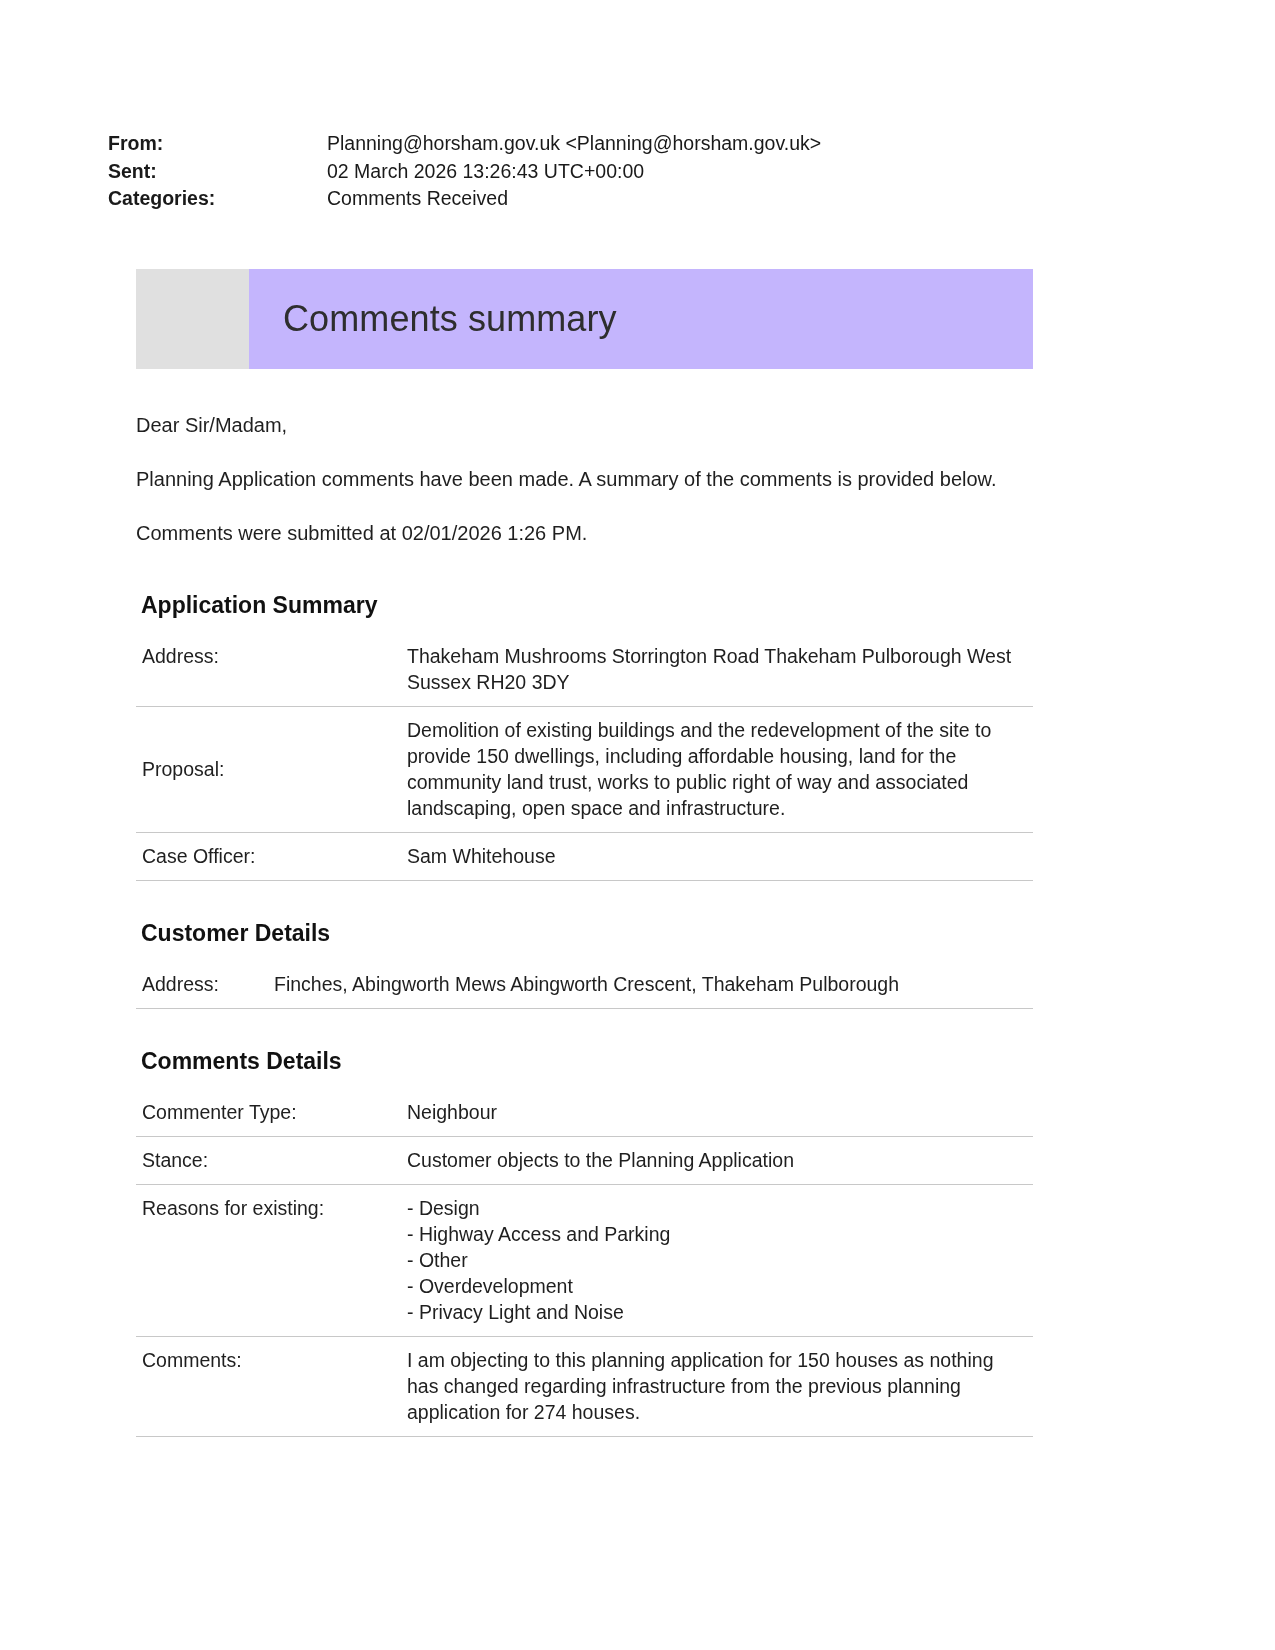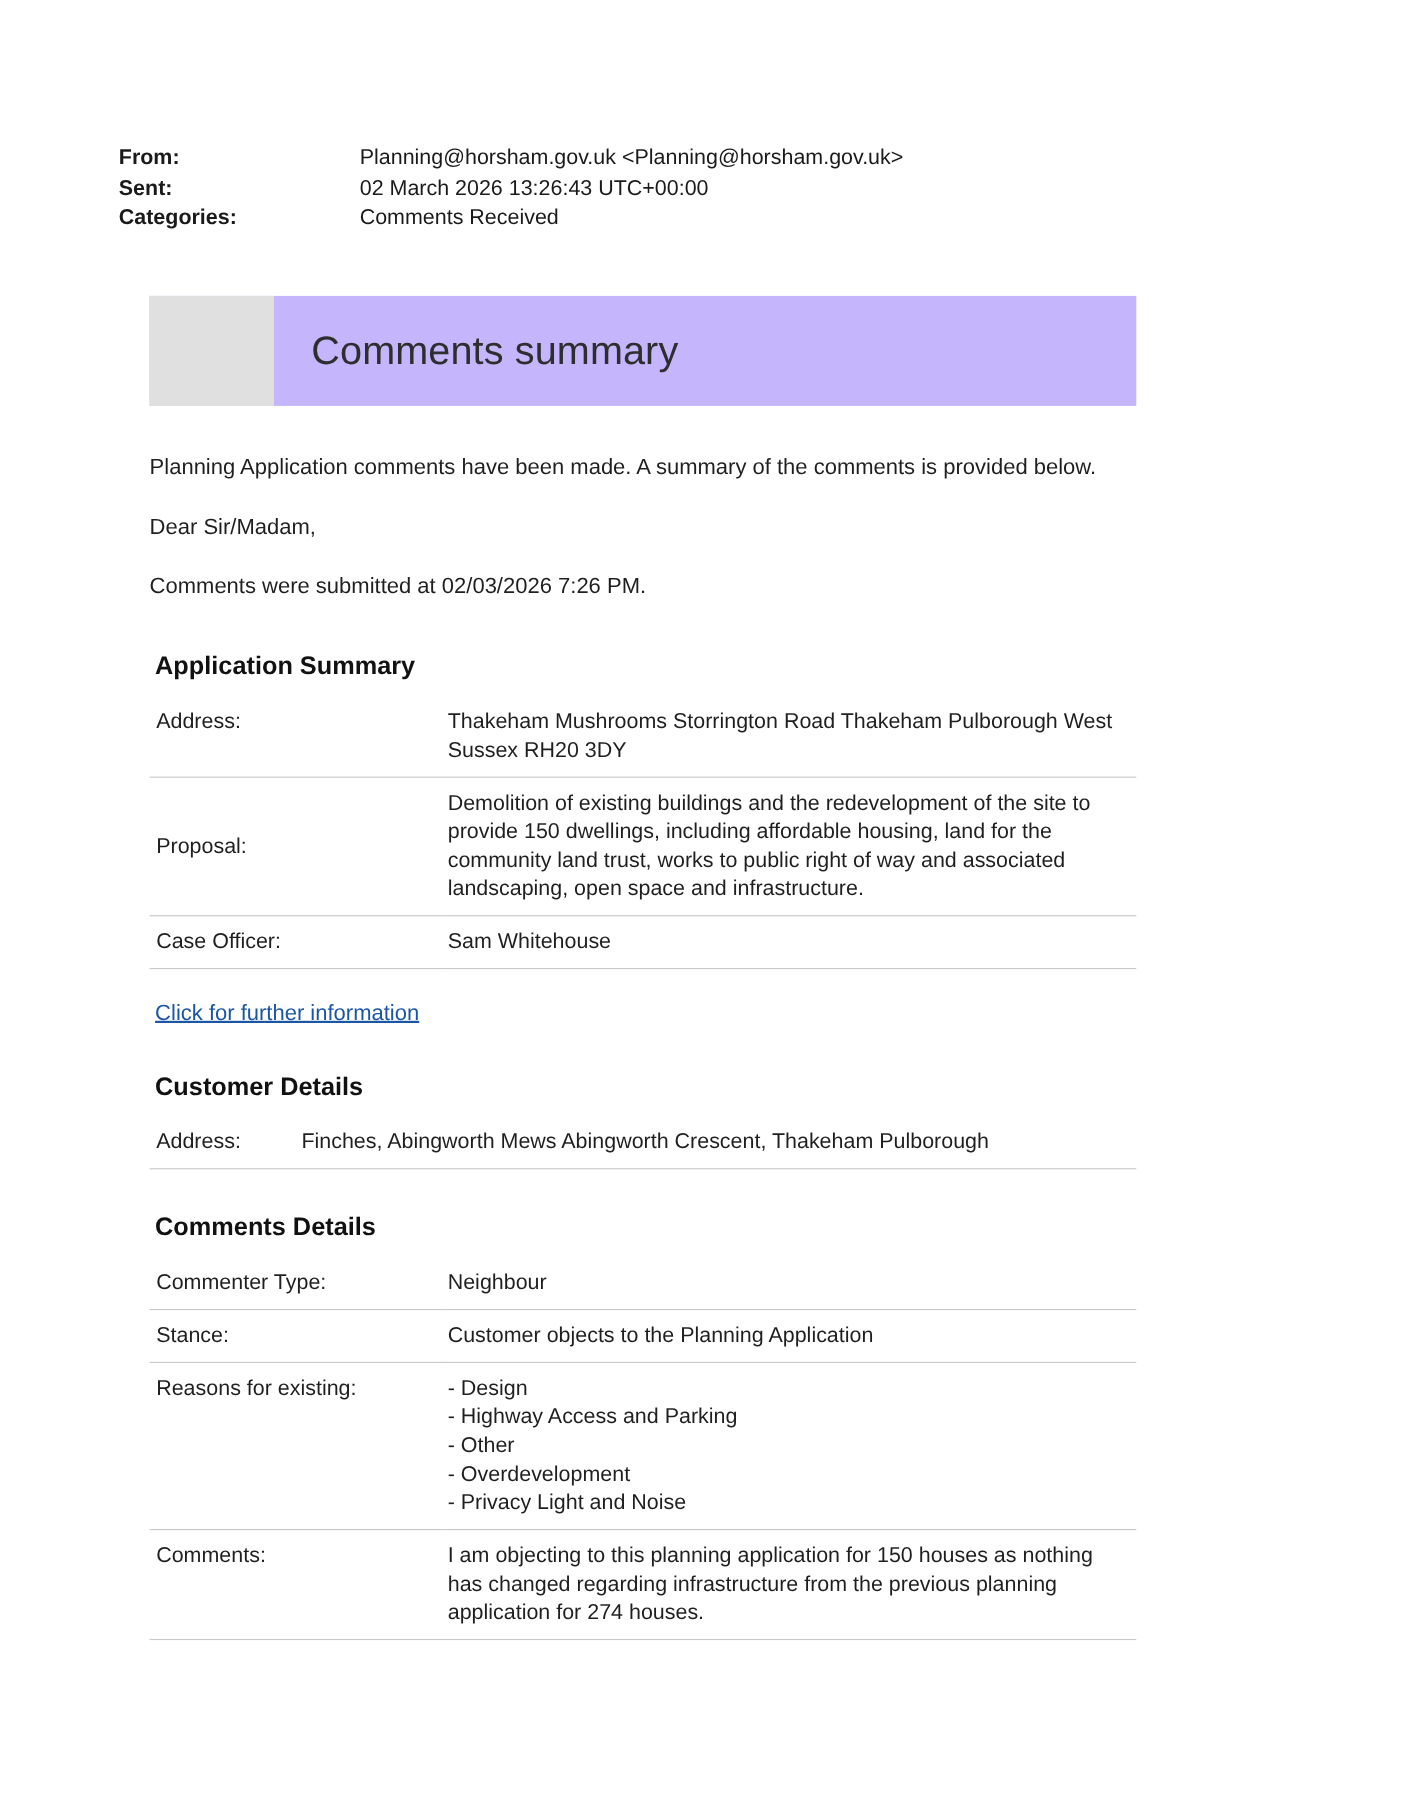--- a/index.html
+++ b/index.html
@@ -147,46 +147,43 @@
     </div>
   </div>
 
   <div class="banner">
     <div class="banner-logo"></div>
     <div class="banner-title">Comments summary</div>
   </div>
 
   <div class="body-area">
 
+    <p class="para">Dear Sir/Madam,</p>
     <p class="para">Planning Application comments have been made. A summary of the comments is provided below.</p>
-    <p class="para">Dear Sir/Madam,</p>
-    <p class="para">Comments were submitted at 02/03/2026 7:26 PM.</p>
+    <p class="para">Comments were submitted at 02/01/2026 1:26 PM.</p>
 
     <h2 class="section first">Application Summary</h2>
 
     <table class="detail">
       <tbody>
         <tr>
           <td class="key">Address:</td>
           <td class="val">Thakeham Mushrooms Storrington Road Thakeham Pulborough West Sussex RH20 3DY</td>
         </tr>
         <tr class="mid">
           <td class="key">Proposal:</td>
           <td class="val">Demolition of existing buildings and the redevelopment of the site to provide 150 dwellings, including affordable housing, land for the community land trust, works to public right of way and associated landscaping, open space and infrastructure.</td>
         </tr>
         <tr>
           <td class="key">Case Officer:</td>
           <td class="val">Sam Whitehouse</td>
         </tr>
       </tbody>
     </table>
 
-    <div class="link-row">
-      <a class="info-link" href="#">Click for further information</a>
-    </div>
 
     <h2 class="section">Customer Details</h2>
 
     <table class="detail cust">
       <tbody>
         <tr>
           <td class="key">Address:</td>
           <td class="val">Finches, Abingworth Mews Abingworth Crescent, Thakeham Pulborough</td>
         </tr>
       </tbody>

